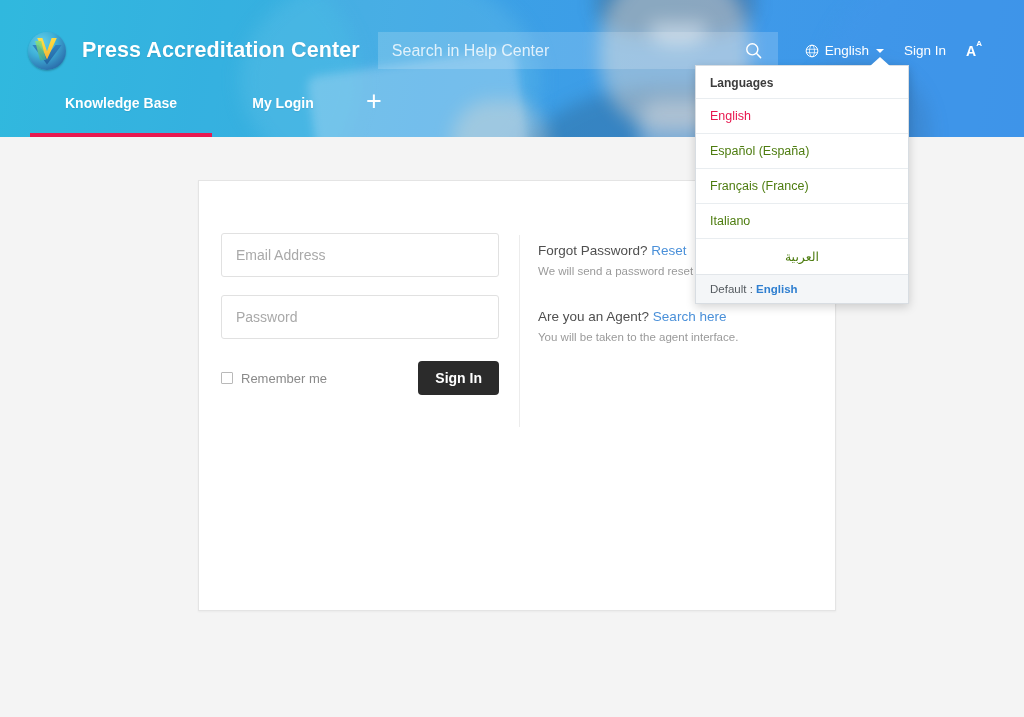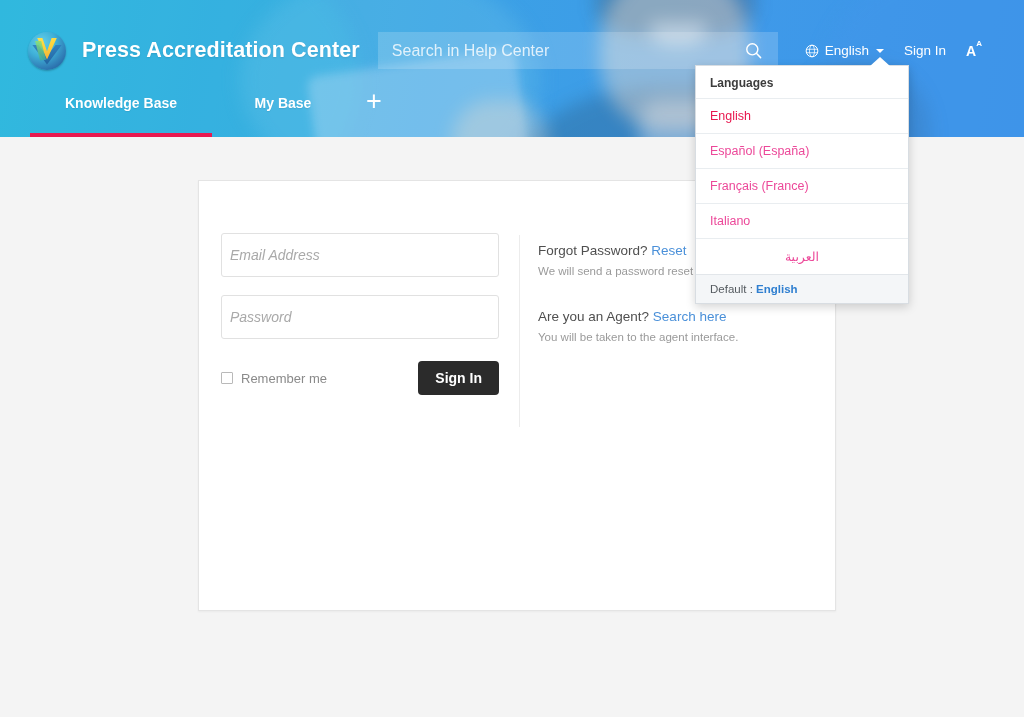--- a/index.html
+++ b/index.html
@@ -219,21 +219,21 @@
   }
   .lang-title {
     padding: 10px 14px 8px 14px;
     font-size: 12px;
     font-weight: bold;
     color: #3c3c3c;
   }
   .lang-item {
     padding: 10px 14px;
     border-top: 1px solid #e9edf0;
-    color: #ec4899;
+    color: #4d7c0f;
     cursor: pointer;
     font-size: 12.5px;
   }
   .lang-item.selected { color: #e8184f; }
   .lang-item.rtl { direction: rtl; text-align: center; }
   .lang-footer {
     border-top: 1px solid #e2e6ea;
     background: #f4f6f8;
     padding: 8px 14px;
     text-align: left;
@@ -278,27 +278,26 @@
     flex: 1;
     padding: 10px 18px 0 18px;
   }
 
   .field {
     width: 278px;
     height: 44px;
     border: 1px solid #e1e1e1;
     border-radius: 3px;
     background: #fff;
-    padding: 0 8px;
+    padding: 0 14px;
     font-size: 14px;
     font-family: "Liberation Sans", sans-serif;
     color: #555;
     outline: none;
     display: block;
-    font-style: italic;
   }
   .field::placeholder { color: #a9a9a9; }
   .field + .field { margin-top: 18px; }
 
   .row-remember {
     margin-top: 22px;
     width: 278px;
     display: flex;
     align-items: center;
     justify-content: space-between;
@@ -399,21 +398,21 @@
       </div>
 
     </div>
   </div>
 
   <div class="header-nav">
     <div class="nav-item kb">
       <span>Knowledge Base</span>
     </div>
     <div class="nav-item ma">
-      <span>My Base</span>
+      <span>My Login</span>
     </div>
     <div class="nav-plus">+</div>
     <div class="nav-underline"></div>
   </div>
 
   <div class="lang-dropdown">
     <div class="arrow-up"></div>
 
     <div class="lang-title">Languages</div>
 

